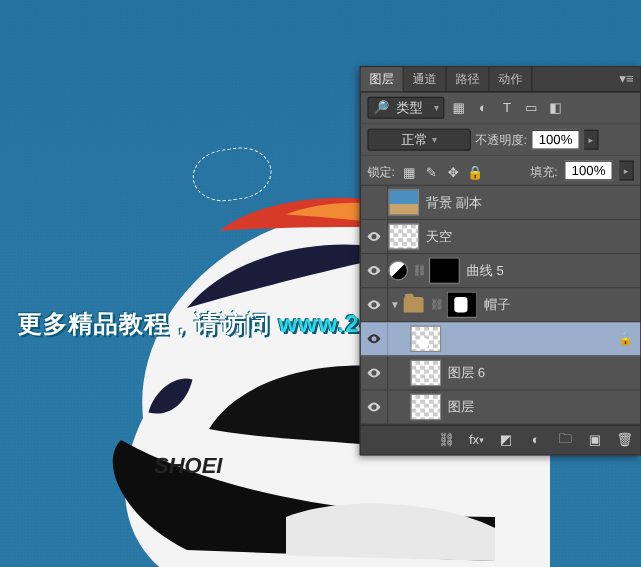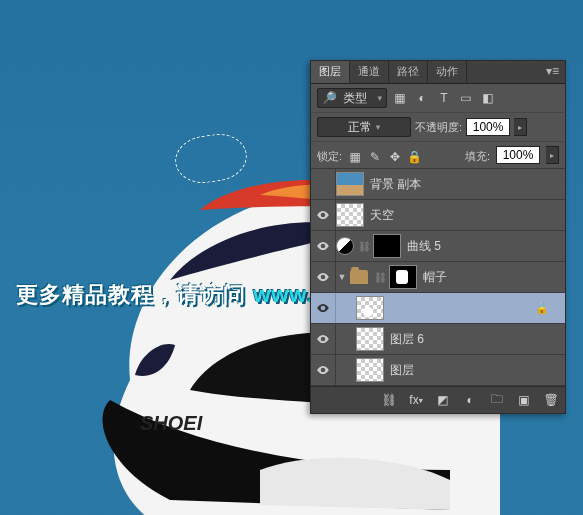--- a/index.html
+++ b/index.html
@@ -2,38 +2,38 @@
 <html><head>
 <meta charset="utf-8">
 <style>
 html,body{margin:0;padding:0;width:583px;height:515px;overflow:hidden;font-family:"Microsoft YaHei",Arial,sans-serif;font-size:12px;background:#2a6f9a}
 .canvas{position:absolute;left:0;top:0;width:583px;height:515px;background:linear-gradient(180deg,#2571a0 0%,#2a78a5 50%,#2a78a5 100%)}
 .noise{position:absolute;inset:0;background-image:radial-gradient(#1f628d 1px,transparent 1px);background-size:3px 3px;opacity:.15}
 .helmet{position:absolute;left:80px;top:170px;width:440px;height:350px}
 .helmet svg{width:100%;height:100%}
 .watermark{position:absolute;left:16px;top:280px;font-size:22px;font-weight:800;color:#fff;text-shadow:2px 2px 0 #0a5a7a,-1px -1px 0 #0a5a7a;white-space:nowrap;letter-spacing:1px}
 .watermark .url{color:#2bd9e6}
-.panel{position:absolute;right:17px;top:60px;width:254px;background:#535353;border:1px solid #2b2b2b;box-shadow:-2px 2px 6px rgba(0,0,0,.4);color:#d8d8d8}
+.panel{position:absolute;right:0;top:60px;width:254px;background:#535353;border:1px solid #2b2b2b;box-shadow:-2px 2px 6px rgba(0,0,0,.4);color:#d8d8d8}
 .tabs{display:flex;background:#3f3f3f;border-bottom:1px solid #222;height:22px;align-items:stretch}
 .tab{padding:3px 8px;font-size:11px;color:#bdbdbd;border-right:1px solid #2a2a2a;cursor:default}
 .tab.active{background:#535353;color:#e8e8e8}
 .tabs .menu{margin-left:auto;padding:3px 6px;color:#bbb}
 .row{display:flex;align-items:center;gap:4px;padding:4px 6px;border-bottom:1px solid #464646}
 .sel{background:#3a3a3a;border:1px solid #222;border-radius:2px;height:18px;display:flex;align-items:center;padding:0 4px;color:#ddd}
 .sel .caret{margin-left:4px;font-size:9px;color:#999}
 .sel.small{width:60px;justify-content:space-between}
 .icons-row .ico{width:18px;height:18px;display:flex;align-items:center;justify-content:center;color:#cfcfcf;font-size:12px}
 .label{color:#cfcfcf;font-size:11px}
 .pct{background:#fff;color:#000;border:1px solid #222;height:16px;width:42px;font-size:12px;display:flex;align-items:center;justify-content:center}
 .pct-caret{width:12px;height:16px;background:#3a3a3a;border:1px solid #222;border-left:none;display:flex;align-items:center;justify-content:center;font-size:8px;color:#aaa}
 .lock-row{display:flex;align-items:flex-end;gap:6px;padding:4px 6px;border-bottom:1px solid #3a3a3a}
 .lock-icons{display:flex;gap:6px;align-items:center}
 .lock-icons span{width:14px;height:14px;display:flex;align-items:center;justify-content:center;color:#cfcfcf;font-size:12px}
 .layers{max-height:300px}
-.layer{display:flex;align-items:center;height:30px;border-bottom:1px solid #3c3c3c;padding-right:16px}
+.layer{display:flex;align-items:center;height:30px;border-bottom:1px solid #3c3c3c;padding-right:6px}
 .layer.selected{background:#9baecb;color:#111}
 .vis{width:24px;height:30px;display:flex;align-items:center;justify-content:center;border-right:1px solid #3c3c3c}
 .vis svg{width:14px;height:14px}
 .indent{width:10px;flex:none}
 .thumb{width:26px;height:22px;border:1px solid #888;background:#fff;flex:none;margin-right:6px;position:relative;overflow:hidden}
 .thumb.trans{background:repeating-conic-gradient(#ccc 0 25%,#fff 0 50%) 0 0/8px 8px}
 .thumb.black{background:#000}
 .thumb.img{background:linear-gradient(180deg,#4a8fc0 0 55%,#caa26a 55% 100%)}
 .thumb .spot{position:absolute;width:10px;height:10px;background:#fff;border-radius:50%;left:6px;top:10px}
 .folder{width:18px;height:14px;background:#b59358;border-radius:2px 2px 0 0;position:relative;margin-right:6px;flex:none}

